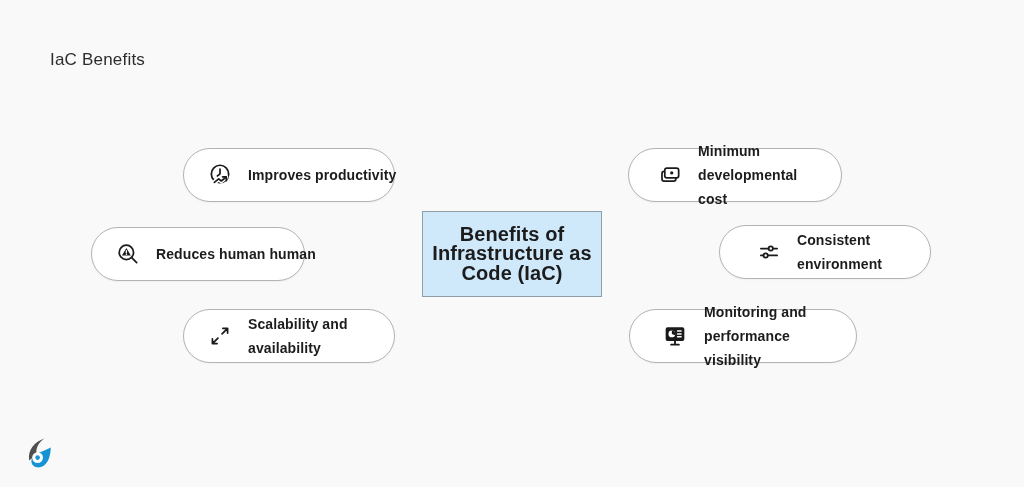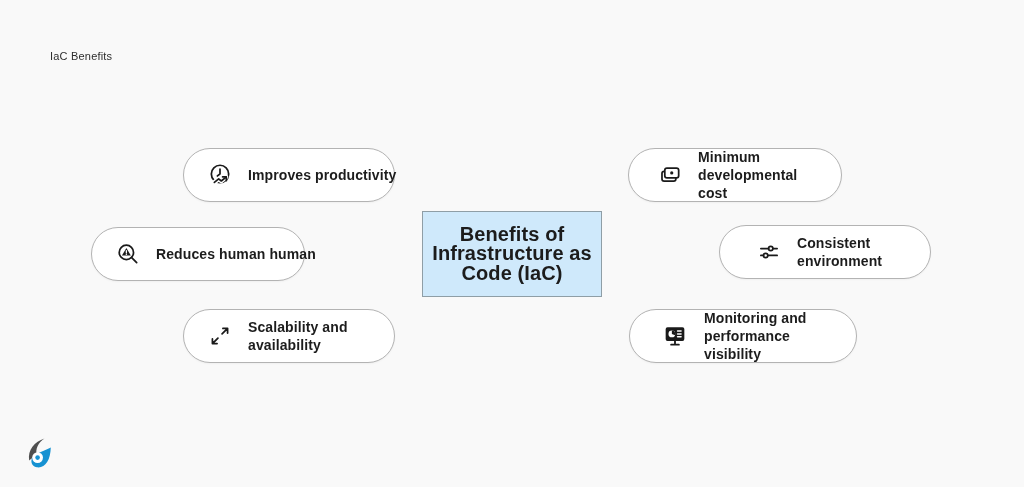--- a/index.html
+++ b/index.html
@@ -12,36 +12,36 @@
   }
   .canvas{
     position:absolute;left:0;top:0;width:1024px;height:487px;
     background:#f9f9f9;
   }
   .bottom-strip{
     position:absolute;left:0;bottom:0;width:1024px;height:7px;background:#ffffff;
   }
   .page-title{
     position:absolute;left:50px;top:50px;
-    font-size:11px;font-weight:400;color:#2d2d2d;letter-spacing:0.2px;
+    font-size:17px;font-weight:400;color:#2d2d2d;letter-spacing:0.2px;
   }
   .pill{
     position:absolute;
     background:#ffffff;
     border:1px solid #b3b3b3;
     border-radius:28px;
     display:flex;align-items:center;
     box-sizing:border-box;
     padding:0 12px 0 23px;
     box-shadow:0 1px 2px rgba(0,0,0,0.04);
   }
   .pill .icon{flex:0 0 auto;display:flex;align-items:center;justify-content:center;}
   .pill-label{
     font-size:14px;font-weight:700;color:#1c1c1c;
-    margin-left:15px;line-height:18px;letter-spacing:0.1px;
+    margin-left:15px;line-height:24px;letter-spacing:0.1px;
   }
   .nowrap .pill-label{white-space:nowrap;}
   .pill-1{left:183px;top:148px;width:212px;height:54px;}
   .pill-2{left:91px; top:227px;width:214px;height:54px;}
   .pill-3{left:183px;top:309px;width:212px;height:54px;}
   .pill-4{left:628px;top:148px;width:214px;height:54px;padding-left:28px;}
   .pill-5{left:719px;top:225px;width:212px;height:54px;padding-left:36px;}
   .pill-6{left:629px;top:309px;width:228px;height:54px;padding-left:31px;}
   .pill-3 .pill-label{max-width:114px;}
   .pill-4 .pill-label{max-width:134px;}

